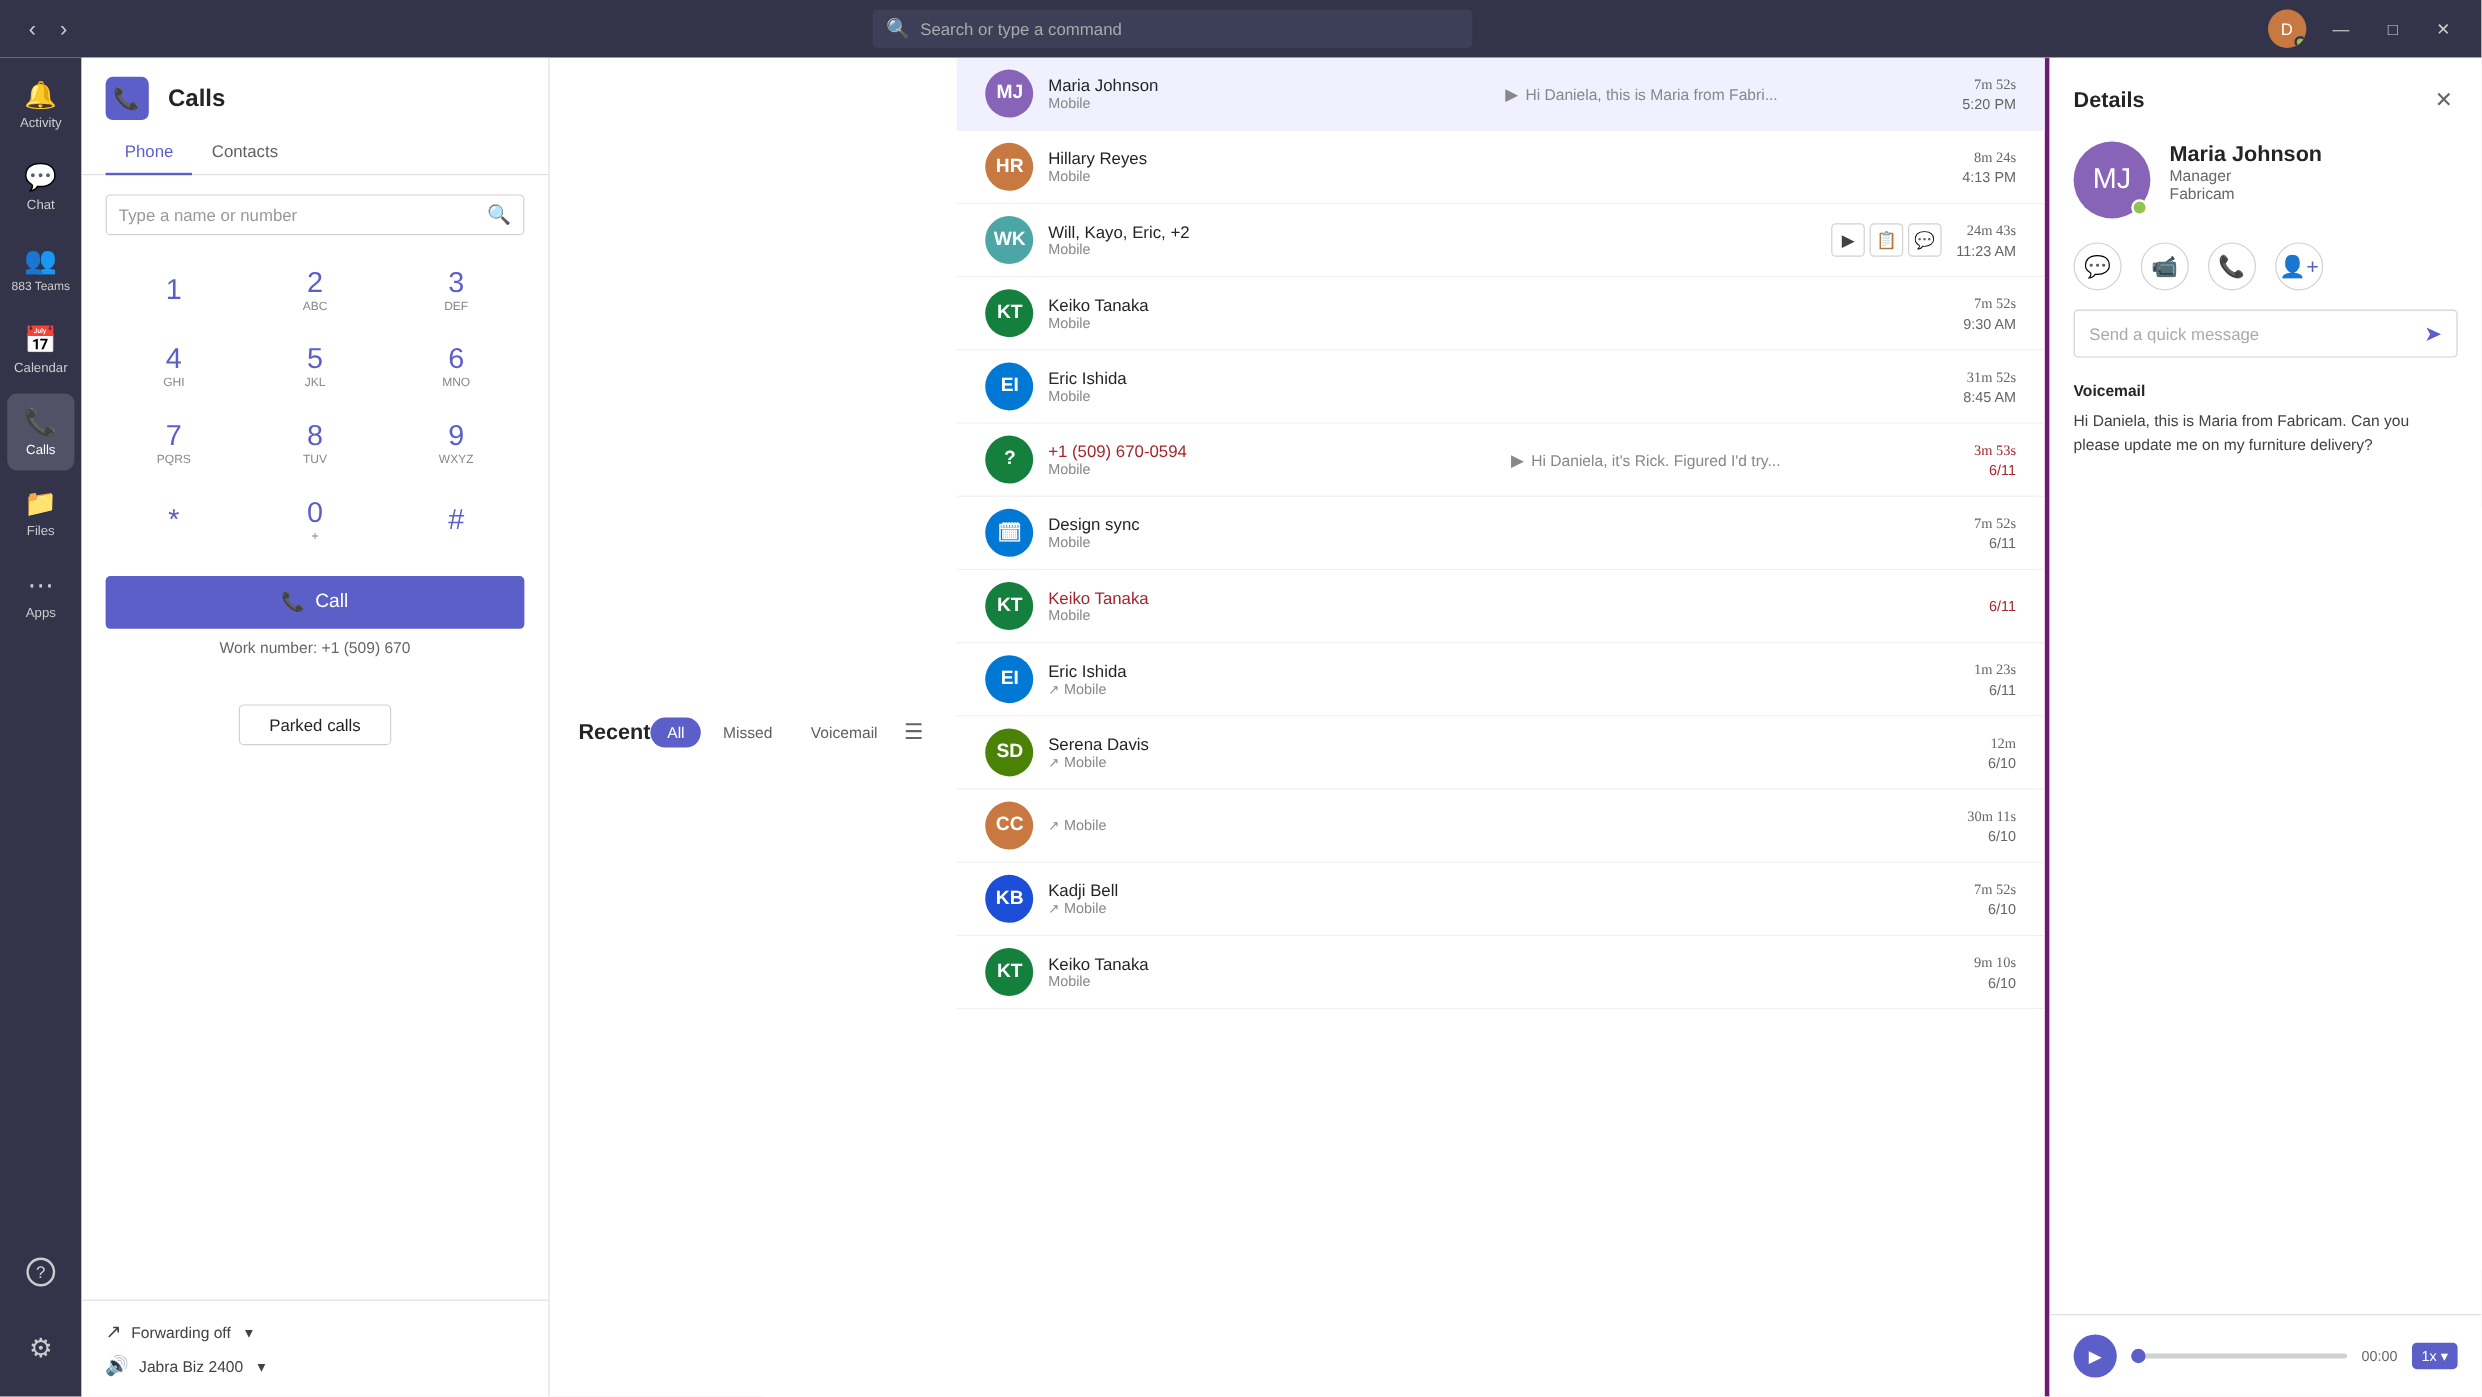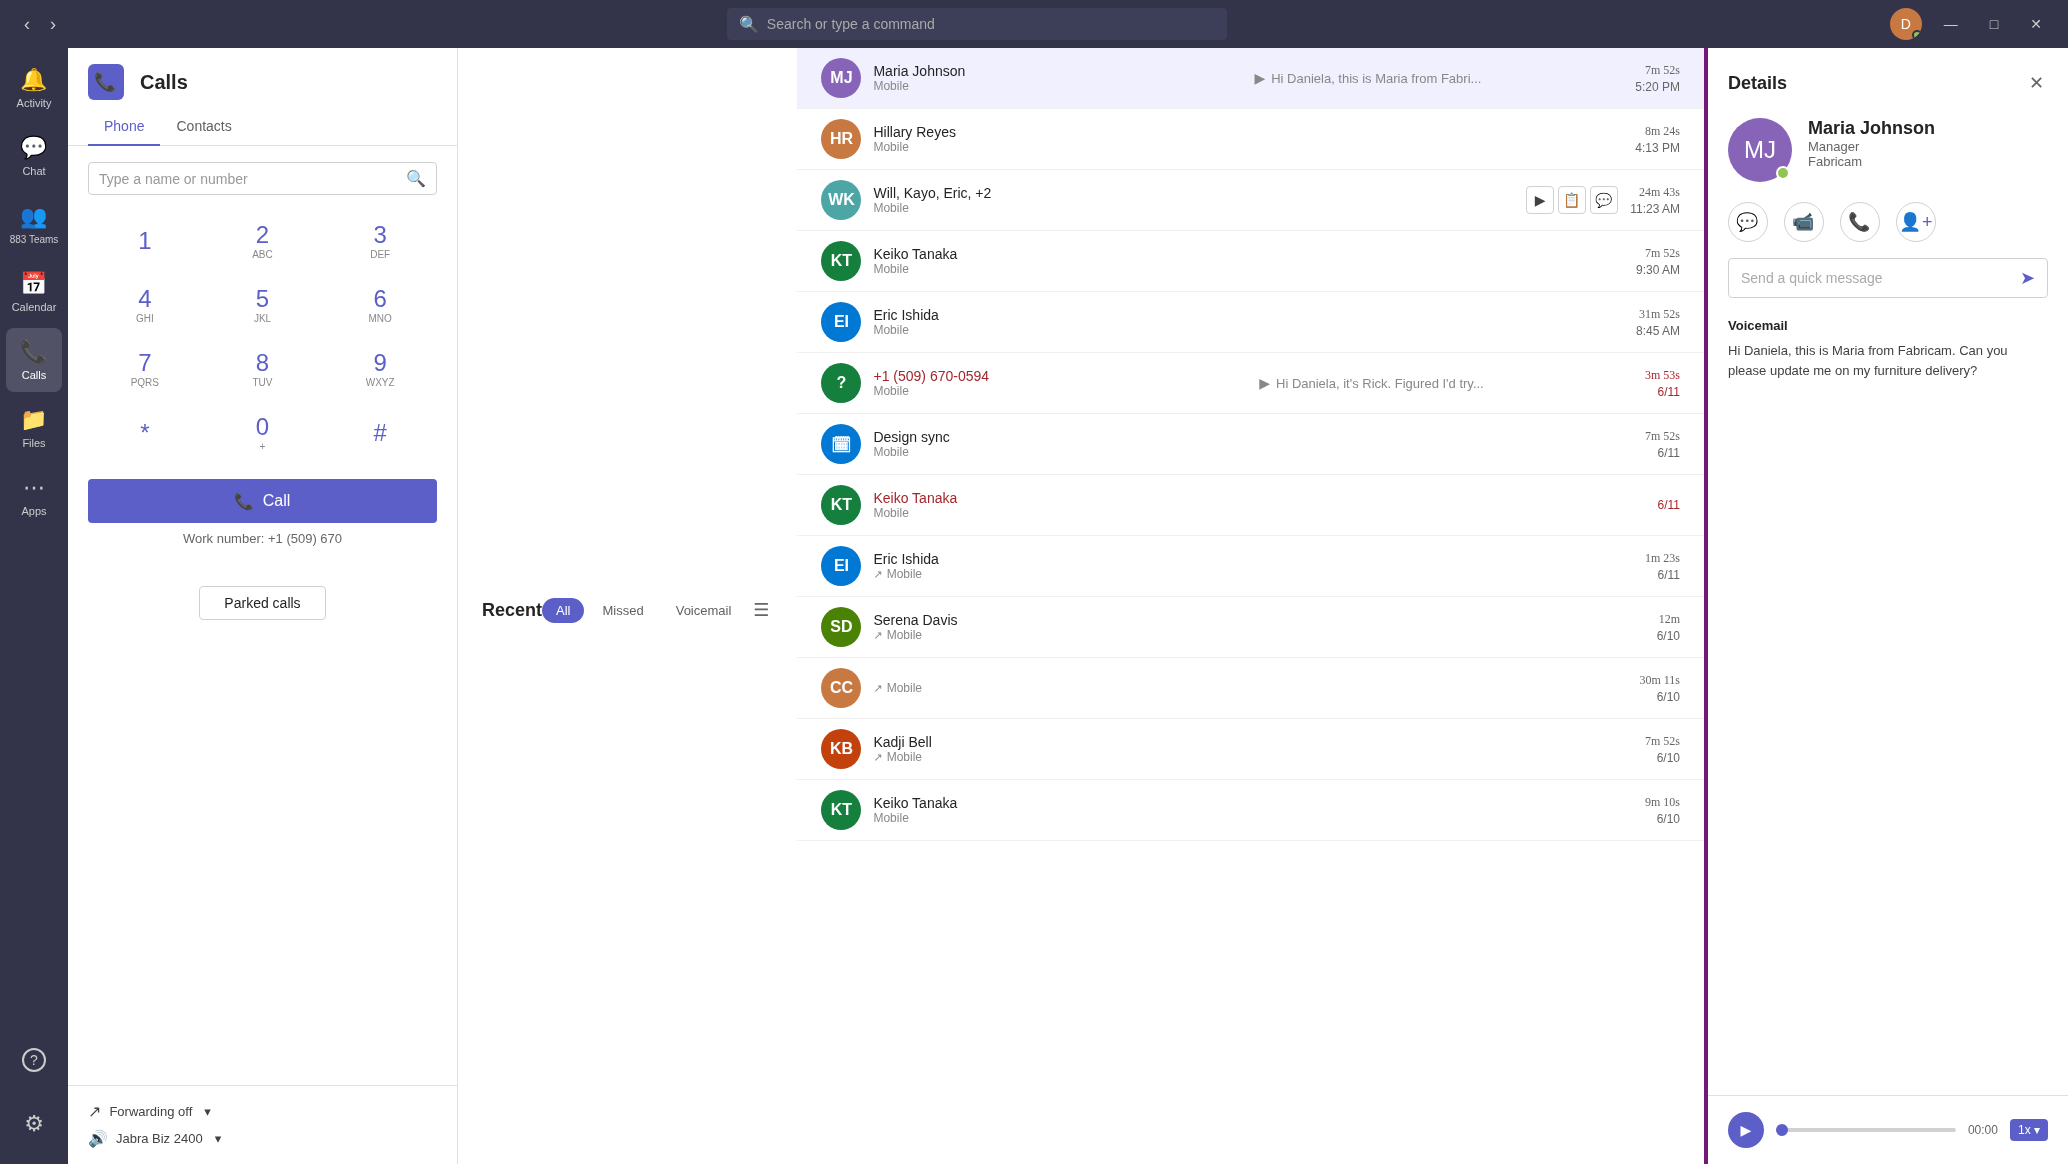--- a/index.html
+++ b/index.html
@@ -279,21 +279,21 @@
       padding: 4px 8px; font-size: 12px; cursor: pointer; white-space: nowrap;
     }
 
     
     .av-purple { background: #8764b8; }
     .av-teal { background: #4da6a6; }
     .av-orange { background: #c87941; }
     .av-blue { background: #0078d4; }
     .av-pink { background: #15803d; }
     .av-green { background: #498205; }
-    .av-darkblue { background: #c2410c; }
+    .av-darkblue { background: #1d4ed8; }
   </style>
 </head>
 <body>
 
 <div class="titlebar">
   <div class="titlebar-left">
     <div class="titlebar-nav">
       <button>‹</button>
       <button>›</button>
     </div>

